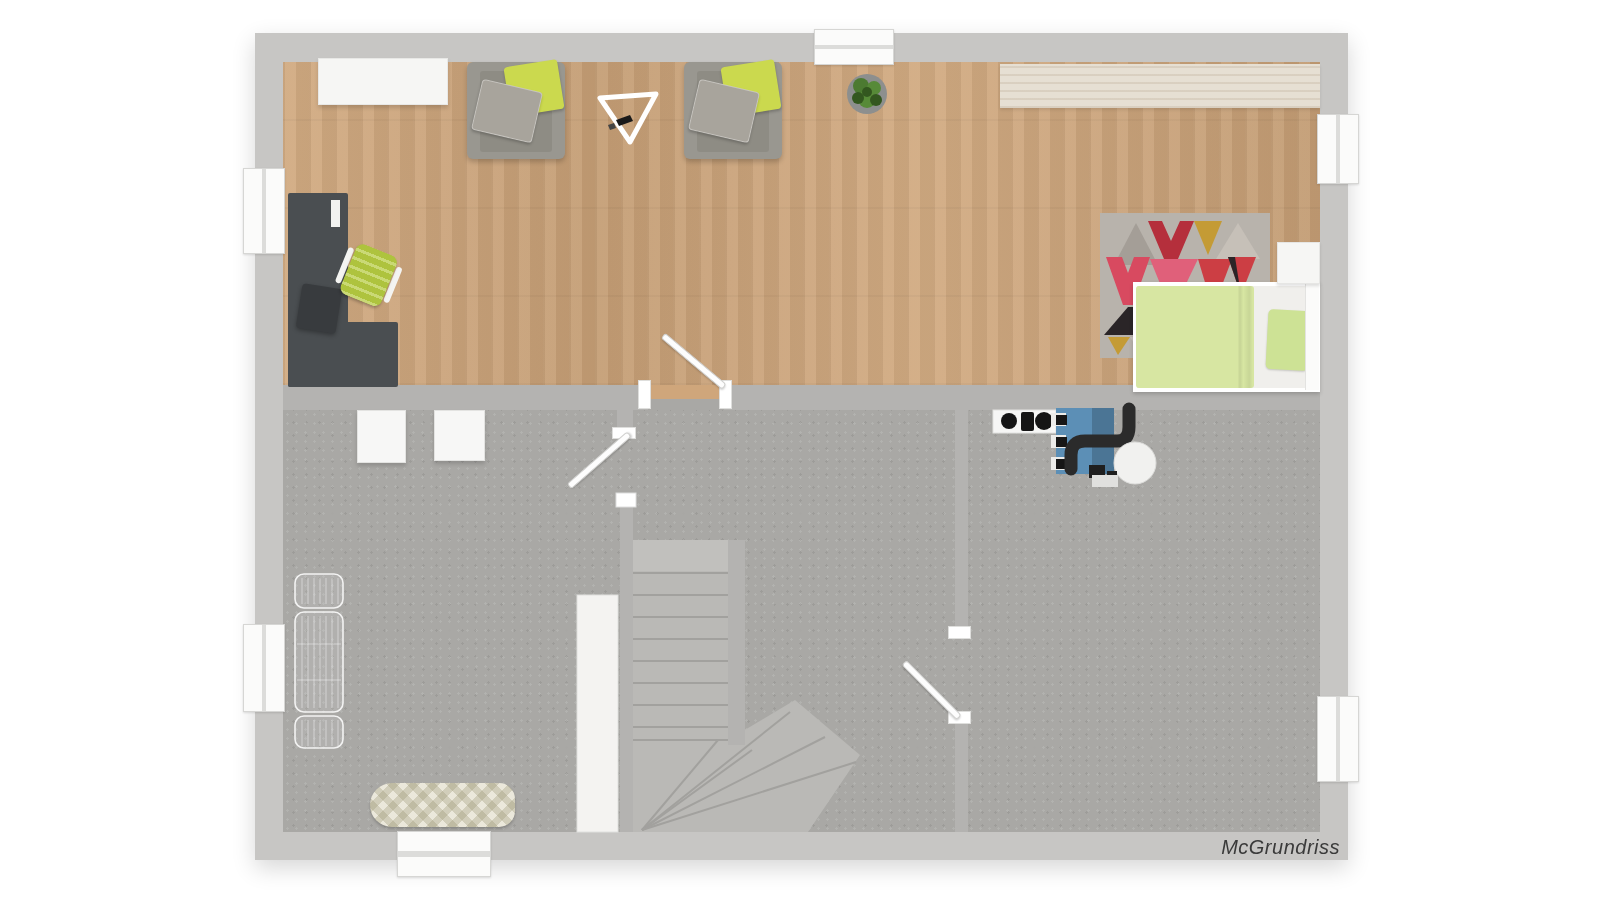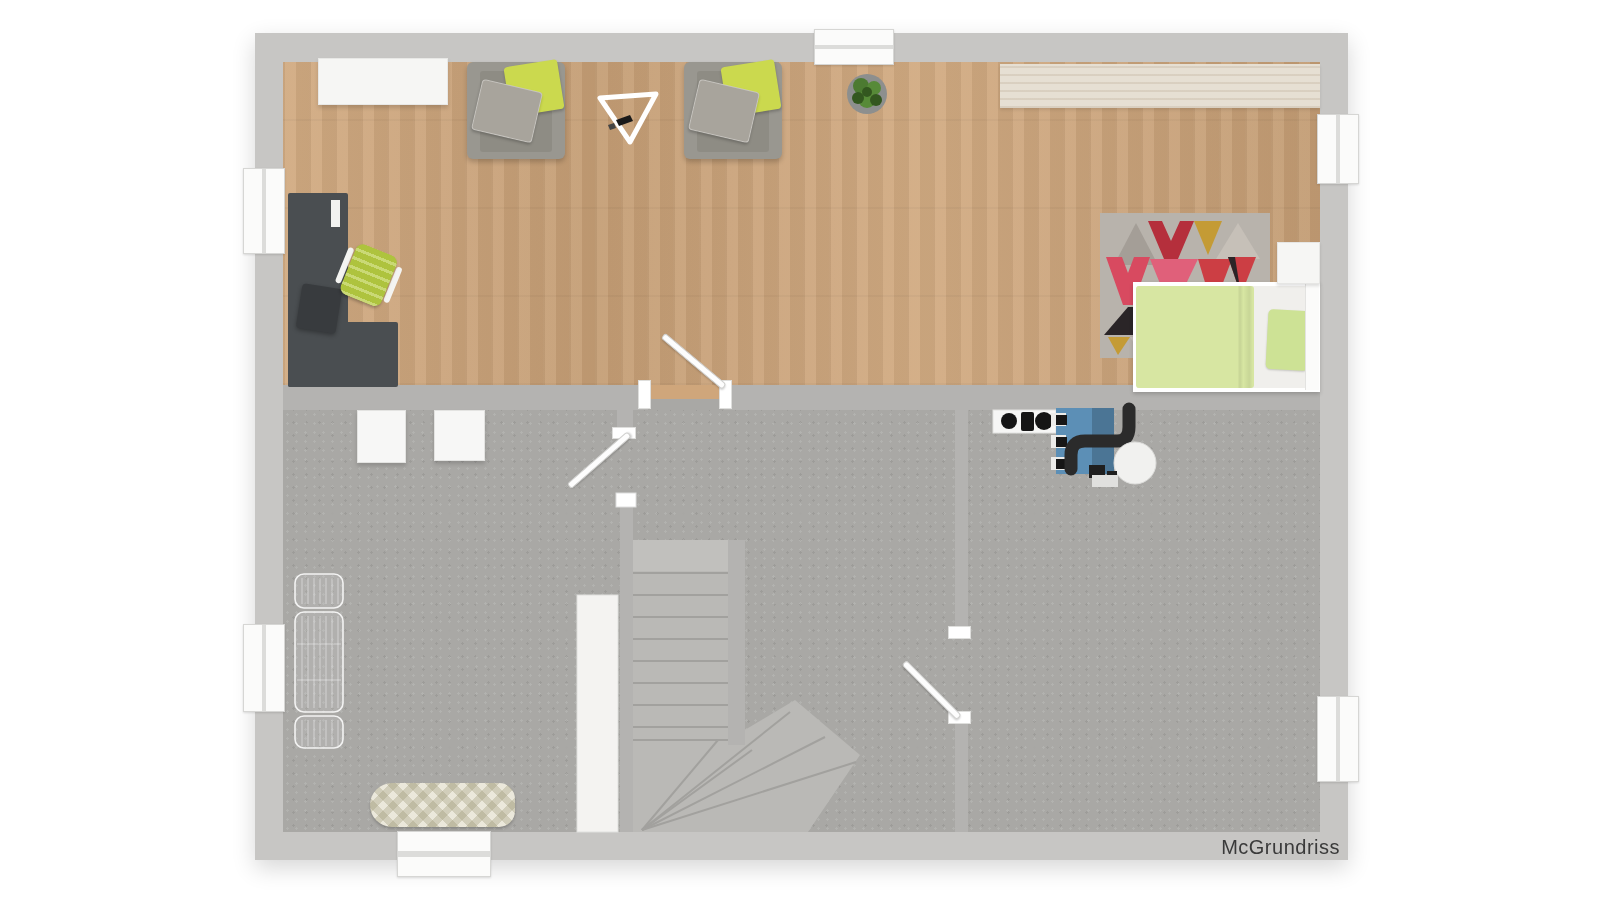--- a/index.html
+++ b/index.html
@@ -42,21 +42,21 @@
     --plant_light:#578a38;
     --boiler_blue:#5c8fb6;
     --pipe_black:#2b2b2b;
     --tank:#f1f1ef;
     --washer:#f7f7f6;
     --iron_base:#ebe8db;
     --watermark:#3a3a3a;
   }
   html,body{margin:0;padding:0;background:var(--bg);}
   #scene{position:relative;width:1600px;height:900px;background:var(--bg);overflow:hidden;
-         font-family:"Liberation Sans",sans-serif;}
+         font-family:"Liberation Sans",sans-serif;font-style:italic;}
   #scene *{box-sizing:border-box;}
 
   
   .wall{position:absolute;background:var(--wall_outer);}
   .wall-inner{position:absolute;background:var(--wall_inner);}
   .plan-shadow{position:absolute;left:255px;top:33px;width:1093px;height:827px;
                box-shadow:0 8px 22px rgba(0,0,0,0.16);}
 
   
   .floor-wood{position:absolute;left:283px;top:62px;width:1037px;height:323px;

